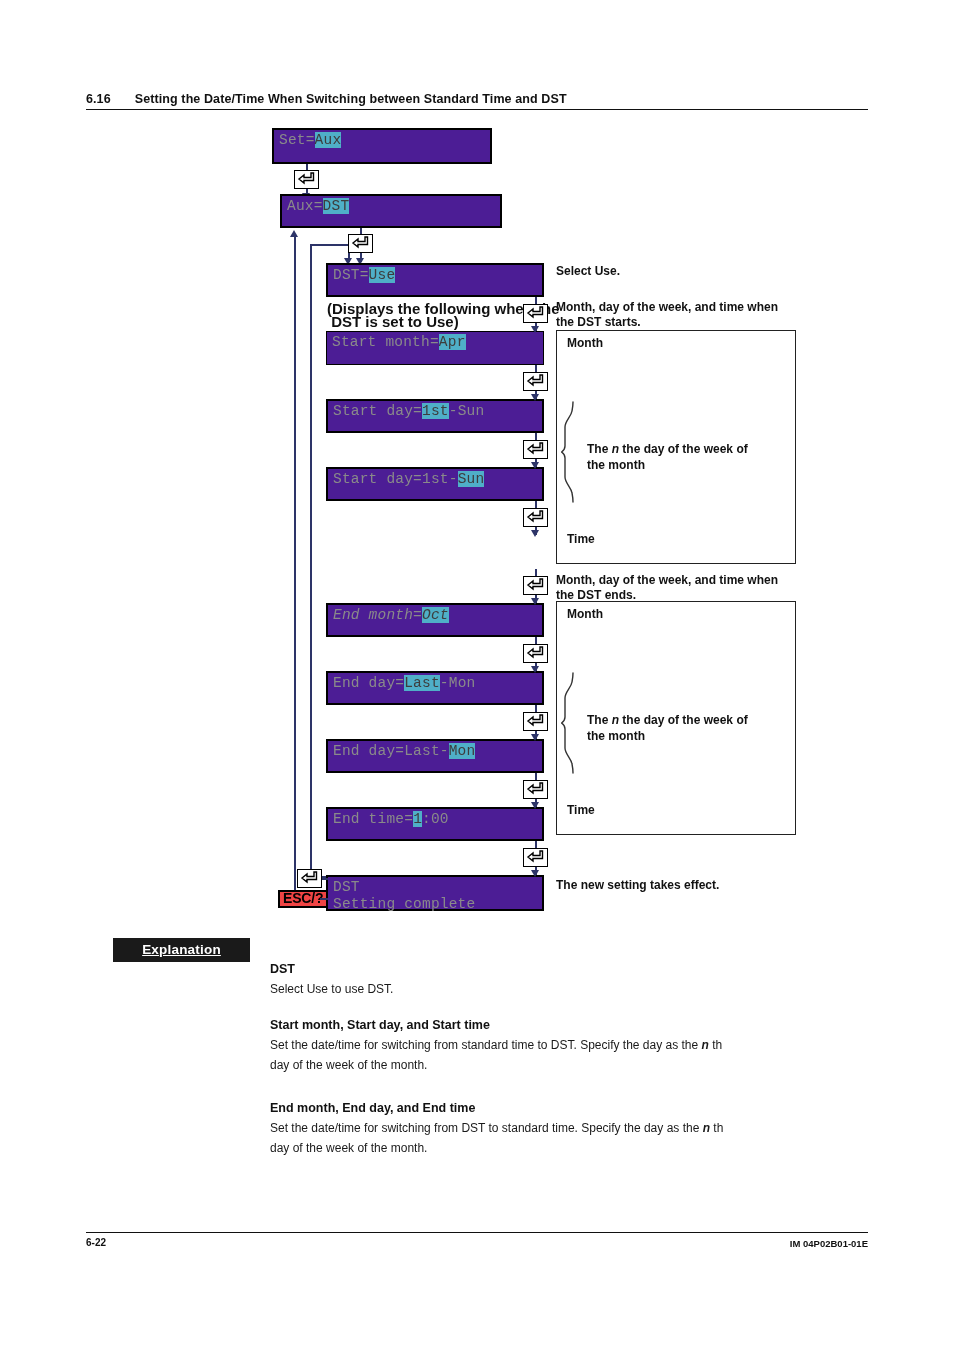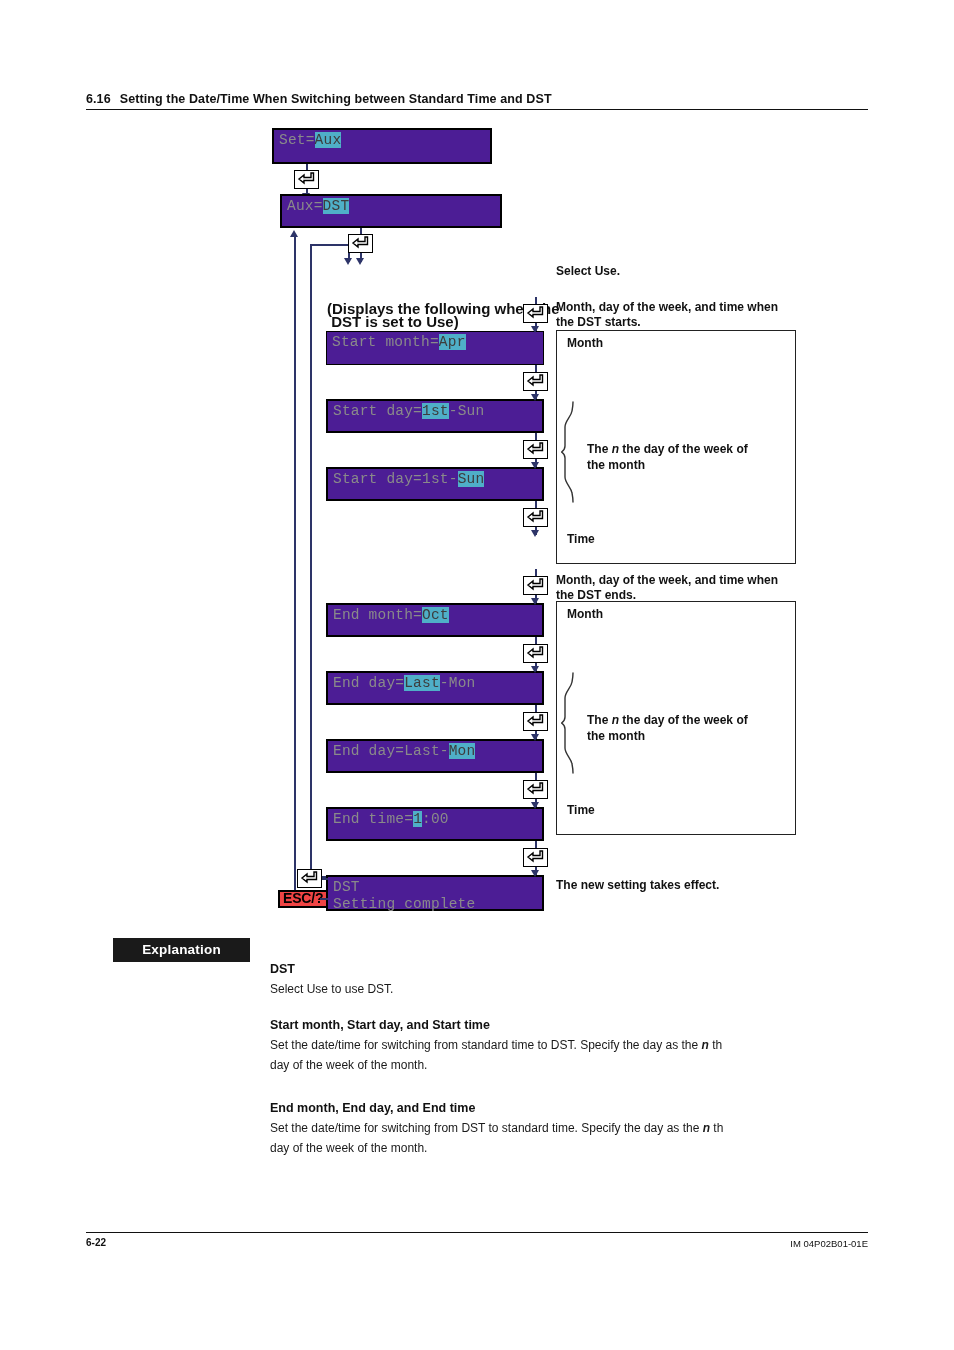--- a/index.html
+++ b/index.html
@@ -23,21 +23,21 @@
     top: 92px;
     width: 782px;
   }
   #page-header .htext {
     font-size: 12.5px;
     font-weight: bold;
     letter-spacing: 0.1px;
     color: #111;
     white-space: nowrap;
   }
-  #page-header .hnum { margin-right: 9px; }
+  #page-header .hnum { margin-right: 24px; }
   #page-header .hrule {
     margin-top: 3px;
     border-bottom: 1.6px solid #111;
     width: 100%;
   }
 
   
   #flow {
     position: absolute;
     left: 0;
@@ -172,20 +172,21 @@
     top: 938px;
     width: 137px;
     height: 24px;
     background: #1a1a1a;
     color: #fff;
     font-size: 13.5px;
     font-weight: bold;
     line-height: 24px;
     text-align: center;
     letter-spacing: 0.2px;
+    text-decoration: underline;
   }
   #explain-body {
     position: absolute;
     left: 270px;
     top: 962px;
     width: 580px;
   }
   #explain-body .sec { margin-bottom: 19px; }
   #explain-body .sec-title {
     font-size: 12.5px;
@@ -220,21 +221,21 @@
     position: absolute;
     left: 0; top: 0;
     font-size: 10px;
     font-weight: bold;
     color: #111;
   }
   #footer .fright {
     position: absolute;
     right: 0; top: 1px;
     font-size: 9.5px;
-    font-weight: normal;
+    font-weight: bold;
     color: #111;
   }
 </style>
 </head>
 <body>
 
 <div id="page-header">
   <div class="htext">
     <span class="hnum">6.16</span><span>Setting the Date/Time When Switching between Standard Time and DST</span>
   </div>
@@ -272,38 +273,41 @@
 
   <div class="vline" style="left:360px; top:228px; height:9px;"></div>
   <div class="enterkey" style="left:348px; top:234px;">
     <svg width="22" height="16" viewBox="0 0 22 16">
       <path d="M4 8 L9 4 L9 6.5 L16 6.5 L16 2 L18.5 2 L18.5 9.5 L9 9.5 L9 12 Z" fill="none" stroke="#000" stroke-width="1.4" stroke-linejoin="miter"></path>
     </svg>
   </div>
   <div class="vline" style="left:360px; top:253px; height:9px;"></div>
   <div class="arrow-down" style="left:356px; top:258px;"></div>
 
+  <div class="lcd heavy" style="left:326px; top:263px; width:218px; height:34px;">
+    <div class="line"><span>DST=</span><span class="hl">Use</span><span></span></div>
+  </div>
 
   <div class="note" style="left: 327px; top: 303px;">(Displays the following when the
  DST is set to Use)</div>
 
   <div class="lcd" style="left:326px; top:331px; width:218px; height:34px;">
     <div class="line"><span>Start month=</span><span class="hl">Apr</span><span></span></div>
   </div>
 
   <div class="lcd heavy" style="left:326px; top:399px; width:218px; height:34px;">
     <div class="line"><span>Start day=</span><span class="hl">1st</span><span>-Sun</span></div>
   </div>
 
   <div class="lcd heavy" style="left:326px; top:467px; width:218px; height:34px;">
     <div class="line"><span>Start day=1st-</span><span class="hl">Sun</span><span></span></div>
   </div>
 
 
-  <div class="lcd heavy" style="left:326px; top:603px; width:218px; height:34px;">
+  <div class="lcd heavy" style="left:326px; top:603px; width:218px; height:34px;font-style:italic;">
     <div class="line"><span>End month=</span><span class="hl">Oct</span><span></span></div>
   </div>
 
   <div class="lcd heavy" style="left:326px; top:671px; width:218px; height:34px;">
     <div class="line"><span>End day=</span><span class="hl">Last</span><span>-Mon</span></div>
   </div>
 
   <div class="lcd heavy" style="left:326px; top:739px; width:218px; height:34px;">
     <div class="line"><span>End day=Last-</span><span class="hl">Mon</span><span></span></div>
   </div>

